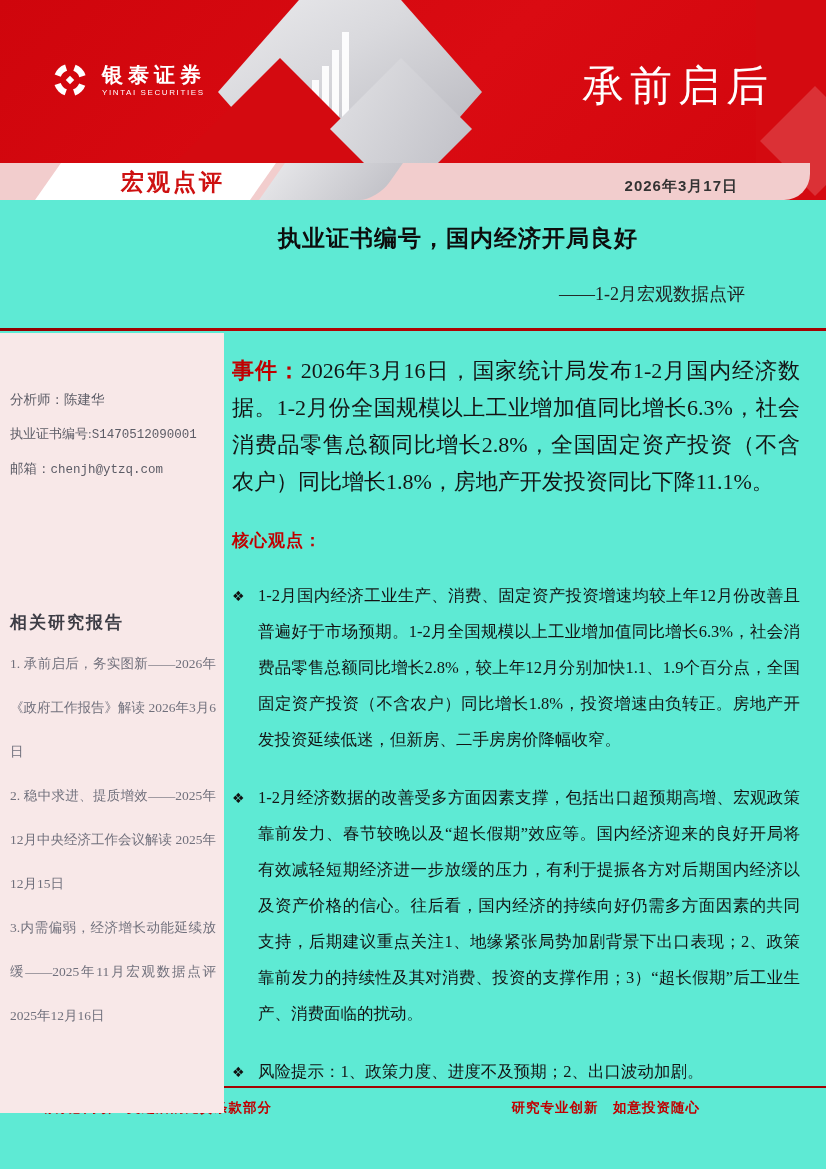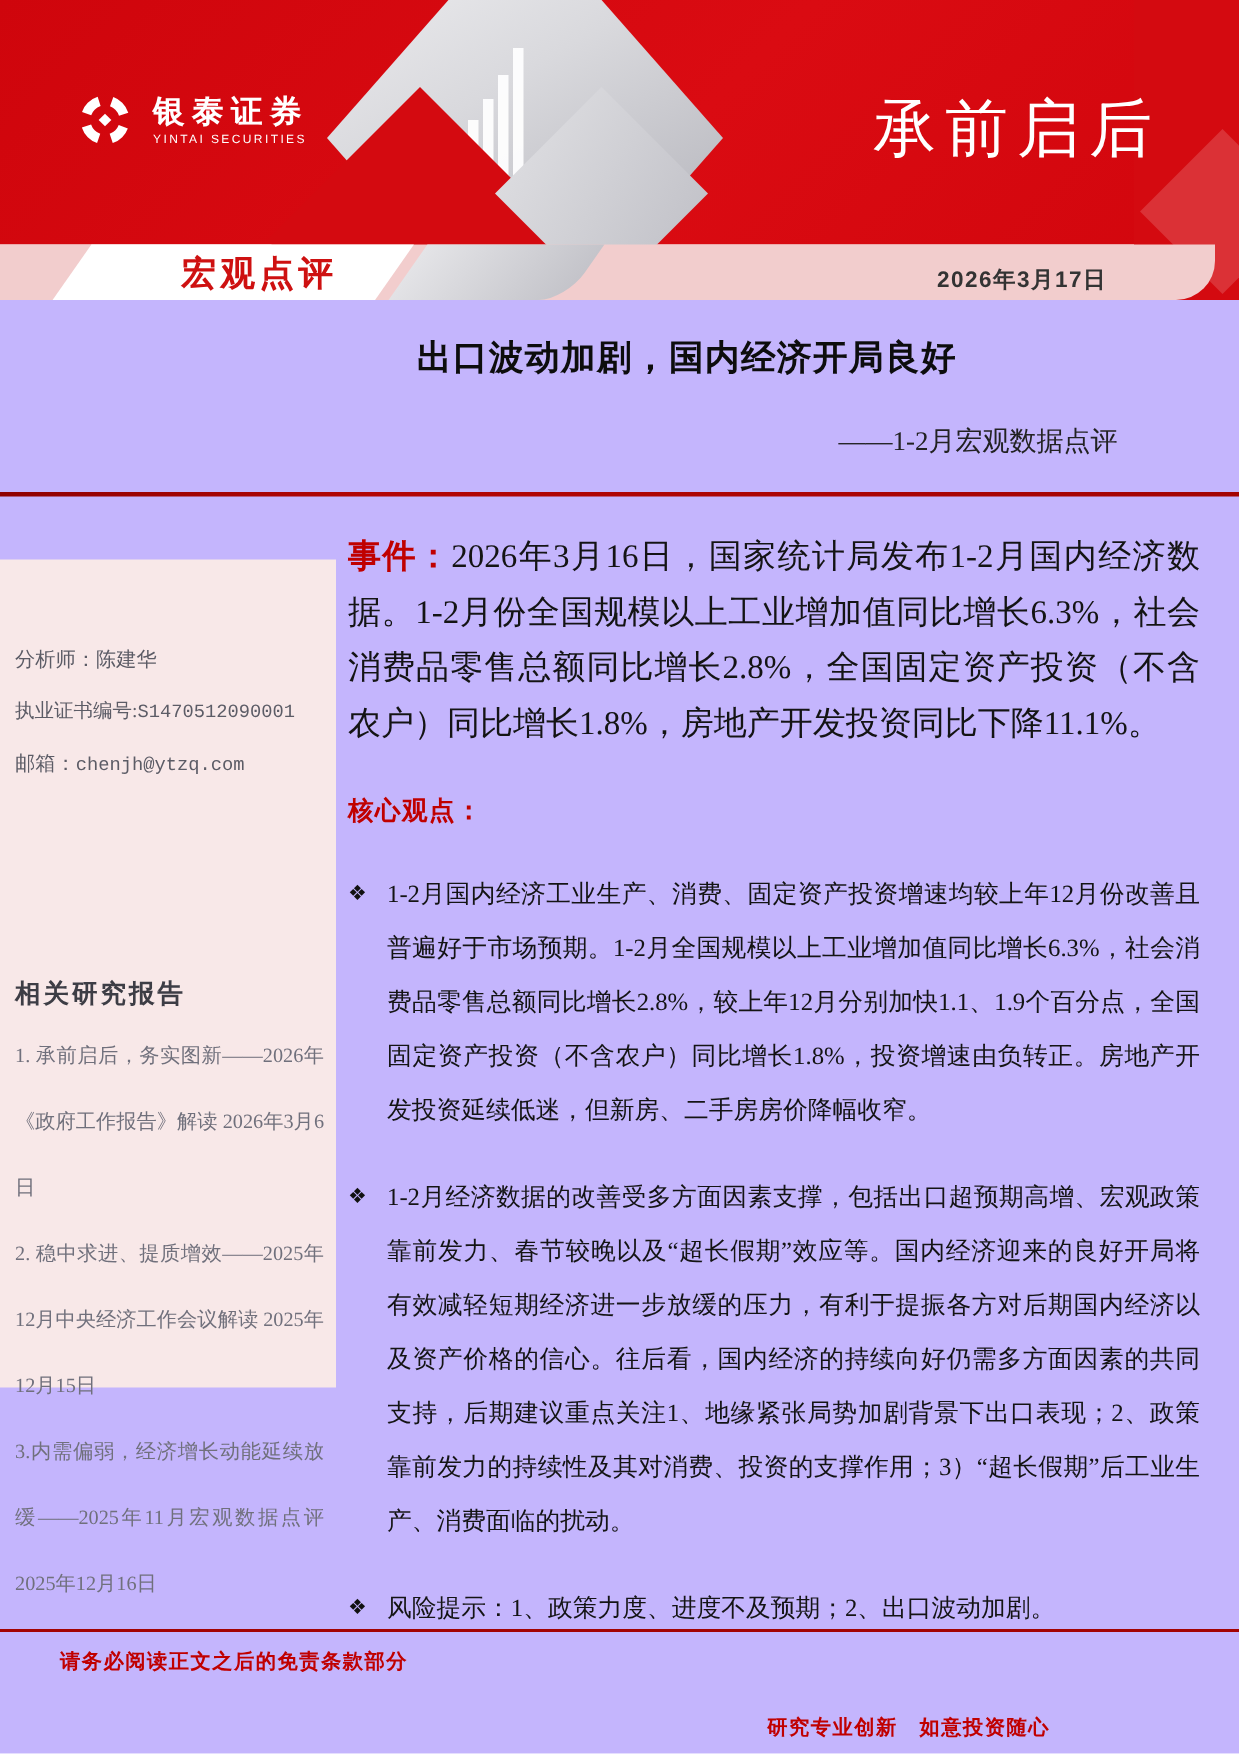--- a/index.html
+++ b/index.html
@@ -1,19 +1,19 @@
 <!DOCTYPE html>
 <html><head>
 <meta charset="utf-8">
 <style>
   * { margin:0; padding:0; box-sizing:border-box; }
   html,body { background:#ffffff; }
   body { width:826px; height:1169px; position:relative; overflow:hidden;
          font-family:"Liberation Serif","DejaVu Serif",serif; color:#1a1a1a; }
-  .page { position:absolute; inset:0; background:#c4b5fd;padding-left:40px; }
+  .page { position:absolute; inset:0; background:#5eead4;padding-left:40px; }
 
   
   .header { position:absolute; top:0; left:0; width:826px; height:200px; overflow:hidden; background:#fff; }
   .red-band { position:absolute; top:0; left:0; right:0; height:163px;
               background:linear-gradient(135deg,#cf050c 0%,#da0b12 55%,#d20archive?#d2060d 100%);
               background:linear-gradient(135deg,#cf050c 0%,#da0b12 55%,#d2060d 100%); z-index:1; }
   .red-right { position:absolute; top:0; right:0; width:70px; height:200px; background:#d40a10; z-index:3; }
 
   
   .ph-diamond { position:absolute; left:218px; top:-58px; width:264px; height:300px;
@@ -54,22 +54,22 @@
   
   .doc-title { position:absolute; top:223px; left:90px; width:736px; text-align:center;
                font-family:"Liberation Sans",sans-serif; font-weight:bold; font-size:23px;
                letter-spacing:1px; color:#0d0d0d; z-index:2; }
   .doc-subtitle { position:absolute; top:282px; left:0; width:745px; text-align:right;
                   font-size:18px; color:#222; }
   .top-rule { position:absolute; top:328px; left:0; width:826px; height:3px;
               background:linear-gradient(to right,#8e0000,#b30505 30%,#a30303); }
 
   
-  .sidebar { position:absolute; top:333px; left:0; width:224px; height:552px;
-             background:#f8e8e8; padding:50px 8px 0 10px; z-index:1;margin-top:40px; }
+  .sidebar { position:absolute; top:333px; left:0; width:224px; height:780px;
+             background:#f8e8e8; padding:50px 8px 0 10px; z-index:1; }
   .analyst { font-size:13.5px; color:#5c5c66; line-height:34px; }
   .analyst .mono { font-family:"Liberation Mono",monospace; font-size:12.5px; letter-spacing:0; }
   .analyst .cert { white-space:nowrap; font-size:13px; }
   .related-title { margin-top:124px; font-size:17px; font-weight:bold; color:#3d3d45; letter-spacing:2px; }
   .related-list { margin-top:8px; }
   .related-list .item { font-size:13.5px; color:#70707c; line-height:44px; text-align:justify; }
 
   
   .main { position:absolute; top:352px; left:232px; width:568px; z-index:1; }
   .event-p { font-size:22px; line-height:37px; text-align:justify; color:#141414; }
@@ -79,21 +79,21 @@
   .bullets li { display:flex; gap:10px; margin-bottom:22px; }
   .bullets .marker { flex:0 0 16px; font-size:14px; color:#111; line-height:36px;
                      font-family:"DejaVu Sans",sans-serif; }
   .bullets .btext { flex:1; font-size:16.5px; line-height:36px; text-align:justify; color:#141414; }
 
   
   .footer-rule { position:absolute; top:1086px; left:0; width:826px; height:2px; background:#a30303; }
   .footer { position:absolute; top:1099px; left:0; width:736px; height:24px;
             font-family:"Liberation Sans",sans-serif; font-weight:bold; font-size:13.5px; color:#c00000; }
   .footer .f-left { position:absolute; left:40px; top:0; letter-spacing:1px; }
-  .footer .f-right { position:absolute; right:36px; top:0; letter-spacing:1px;margin-top:44px; }
+  .footer .f-right { position:absolute; right:36px; top:0; letter-spacing:1px; }
 </style>
 </head>
 <body>
 
 <div class="page">
 
   <div class="header">
     <div class="red-band"></div>
 
     <div class="ph-diamond"></div>
@@ -125,21 +125,21 @@
 
     <div class="banner-title">承前启后</div>
 
     <div class="pink-strip"></div>
     <div class="white-wedge"></div>
     <div class="gray-wedge"></div>
     <div class="strip-label">宏观点评</div>
     <div class="strip-date">2026年3月17日</div>
   </div>
 
-  <h1 class="doc-title">出口波动加剧，国内经济开局良好</h1>
+  <h1 class="doc-title">执业证书编号，国内经济开局良好</h1>
   <div class="doc-subtitle">——1-2月宏观数据点评</div>
   <div class="top-rule"></div>
 
   <aside class="sidebar">
     <div class="analyst">
       <div>分析师：陈建华</div>
       <div class="cert"><span>执业证书编号:</span><span class="mono">S1470512090001</span></div>
       <div><span>邮箱：</span><span class="mono">chenjh@ytzq.com</span></div>
     </div>
 

